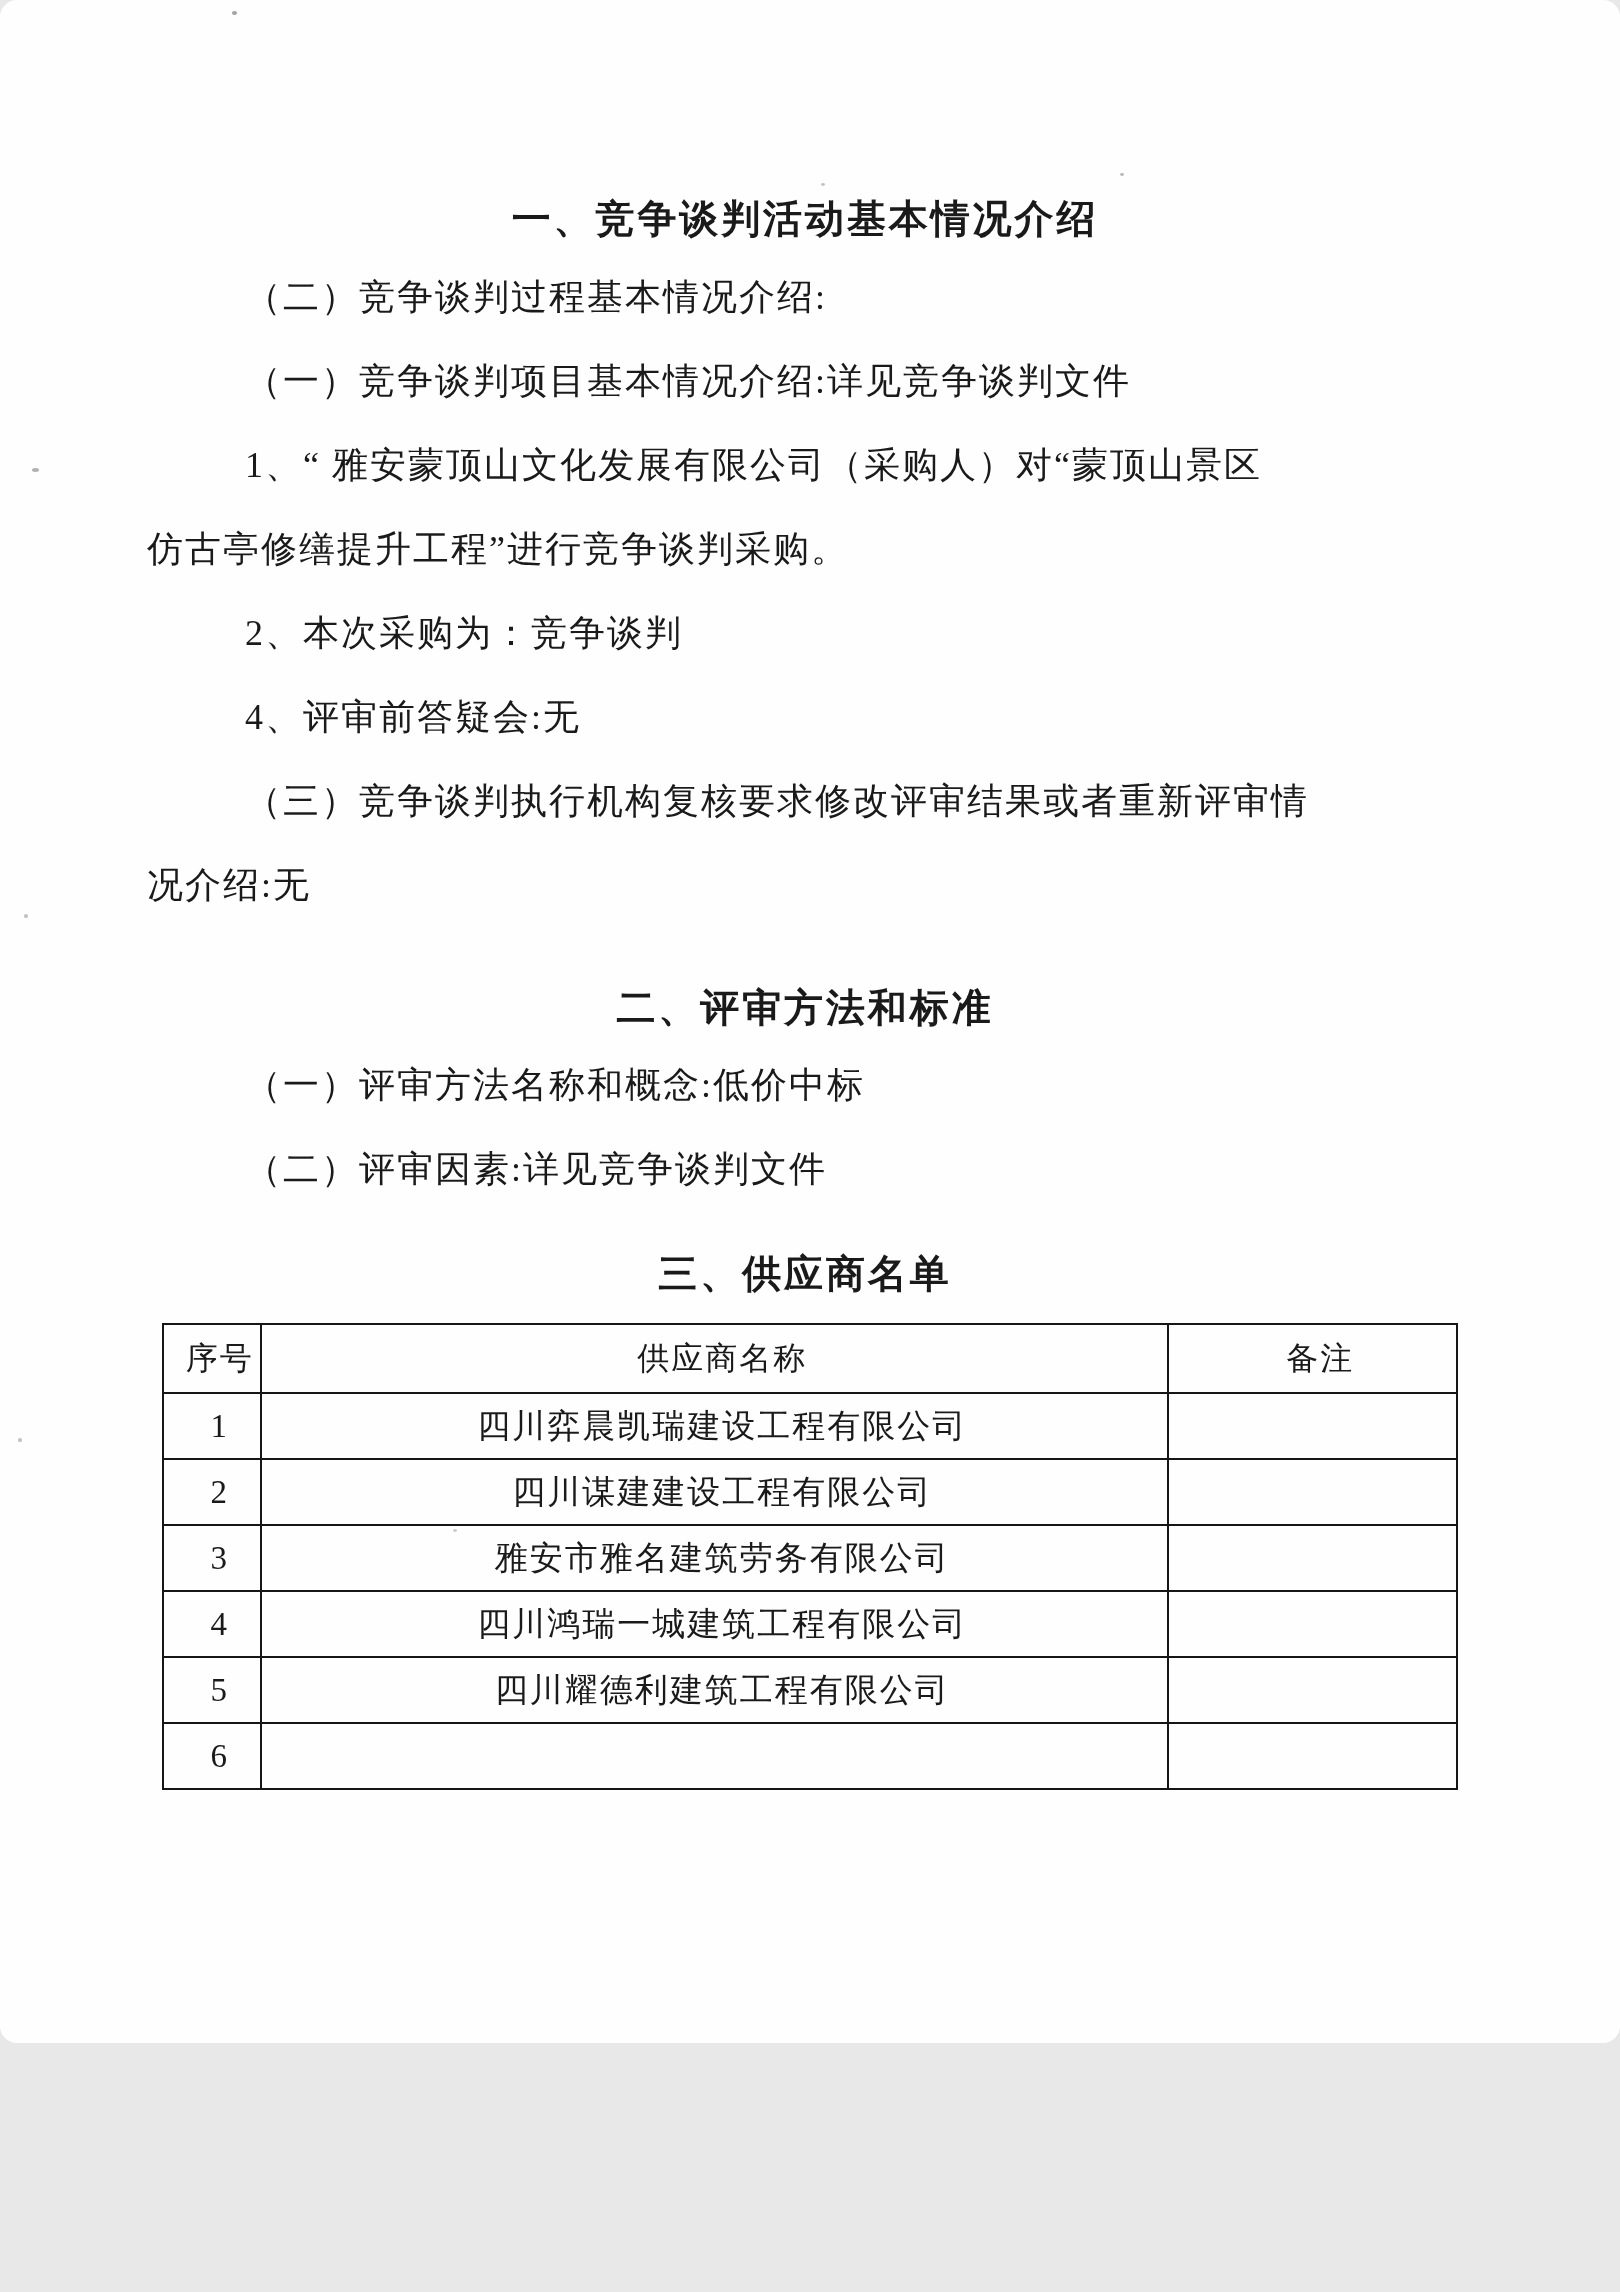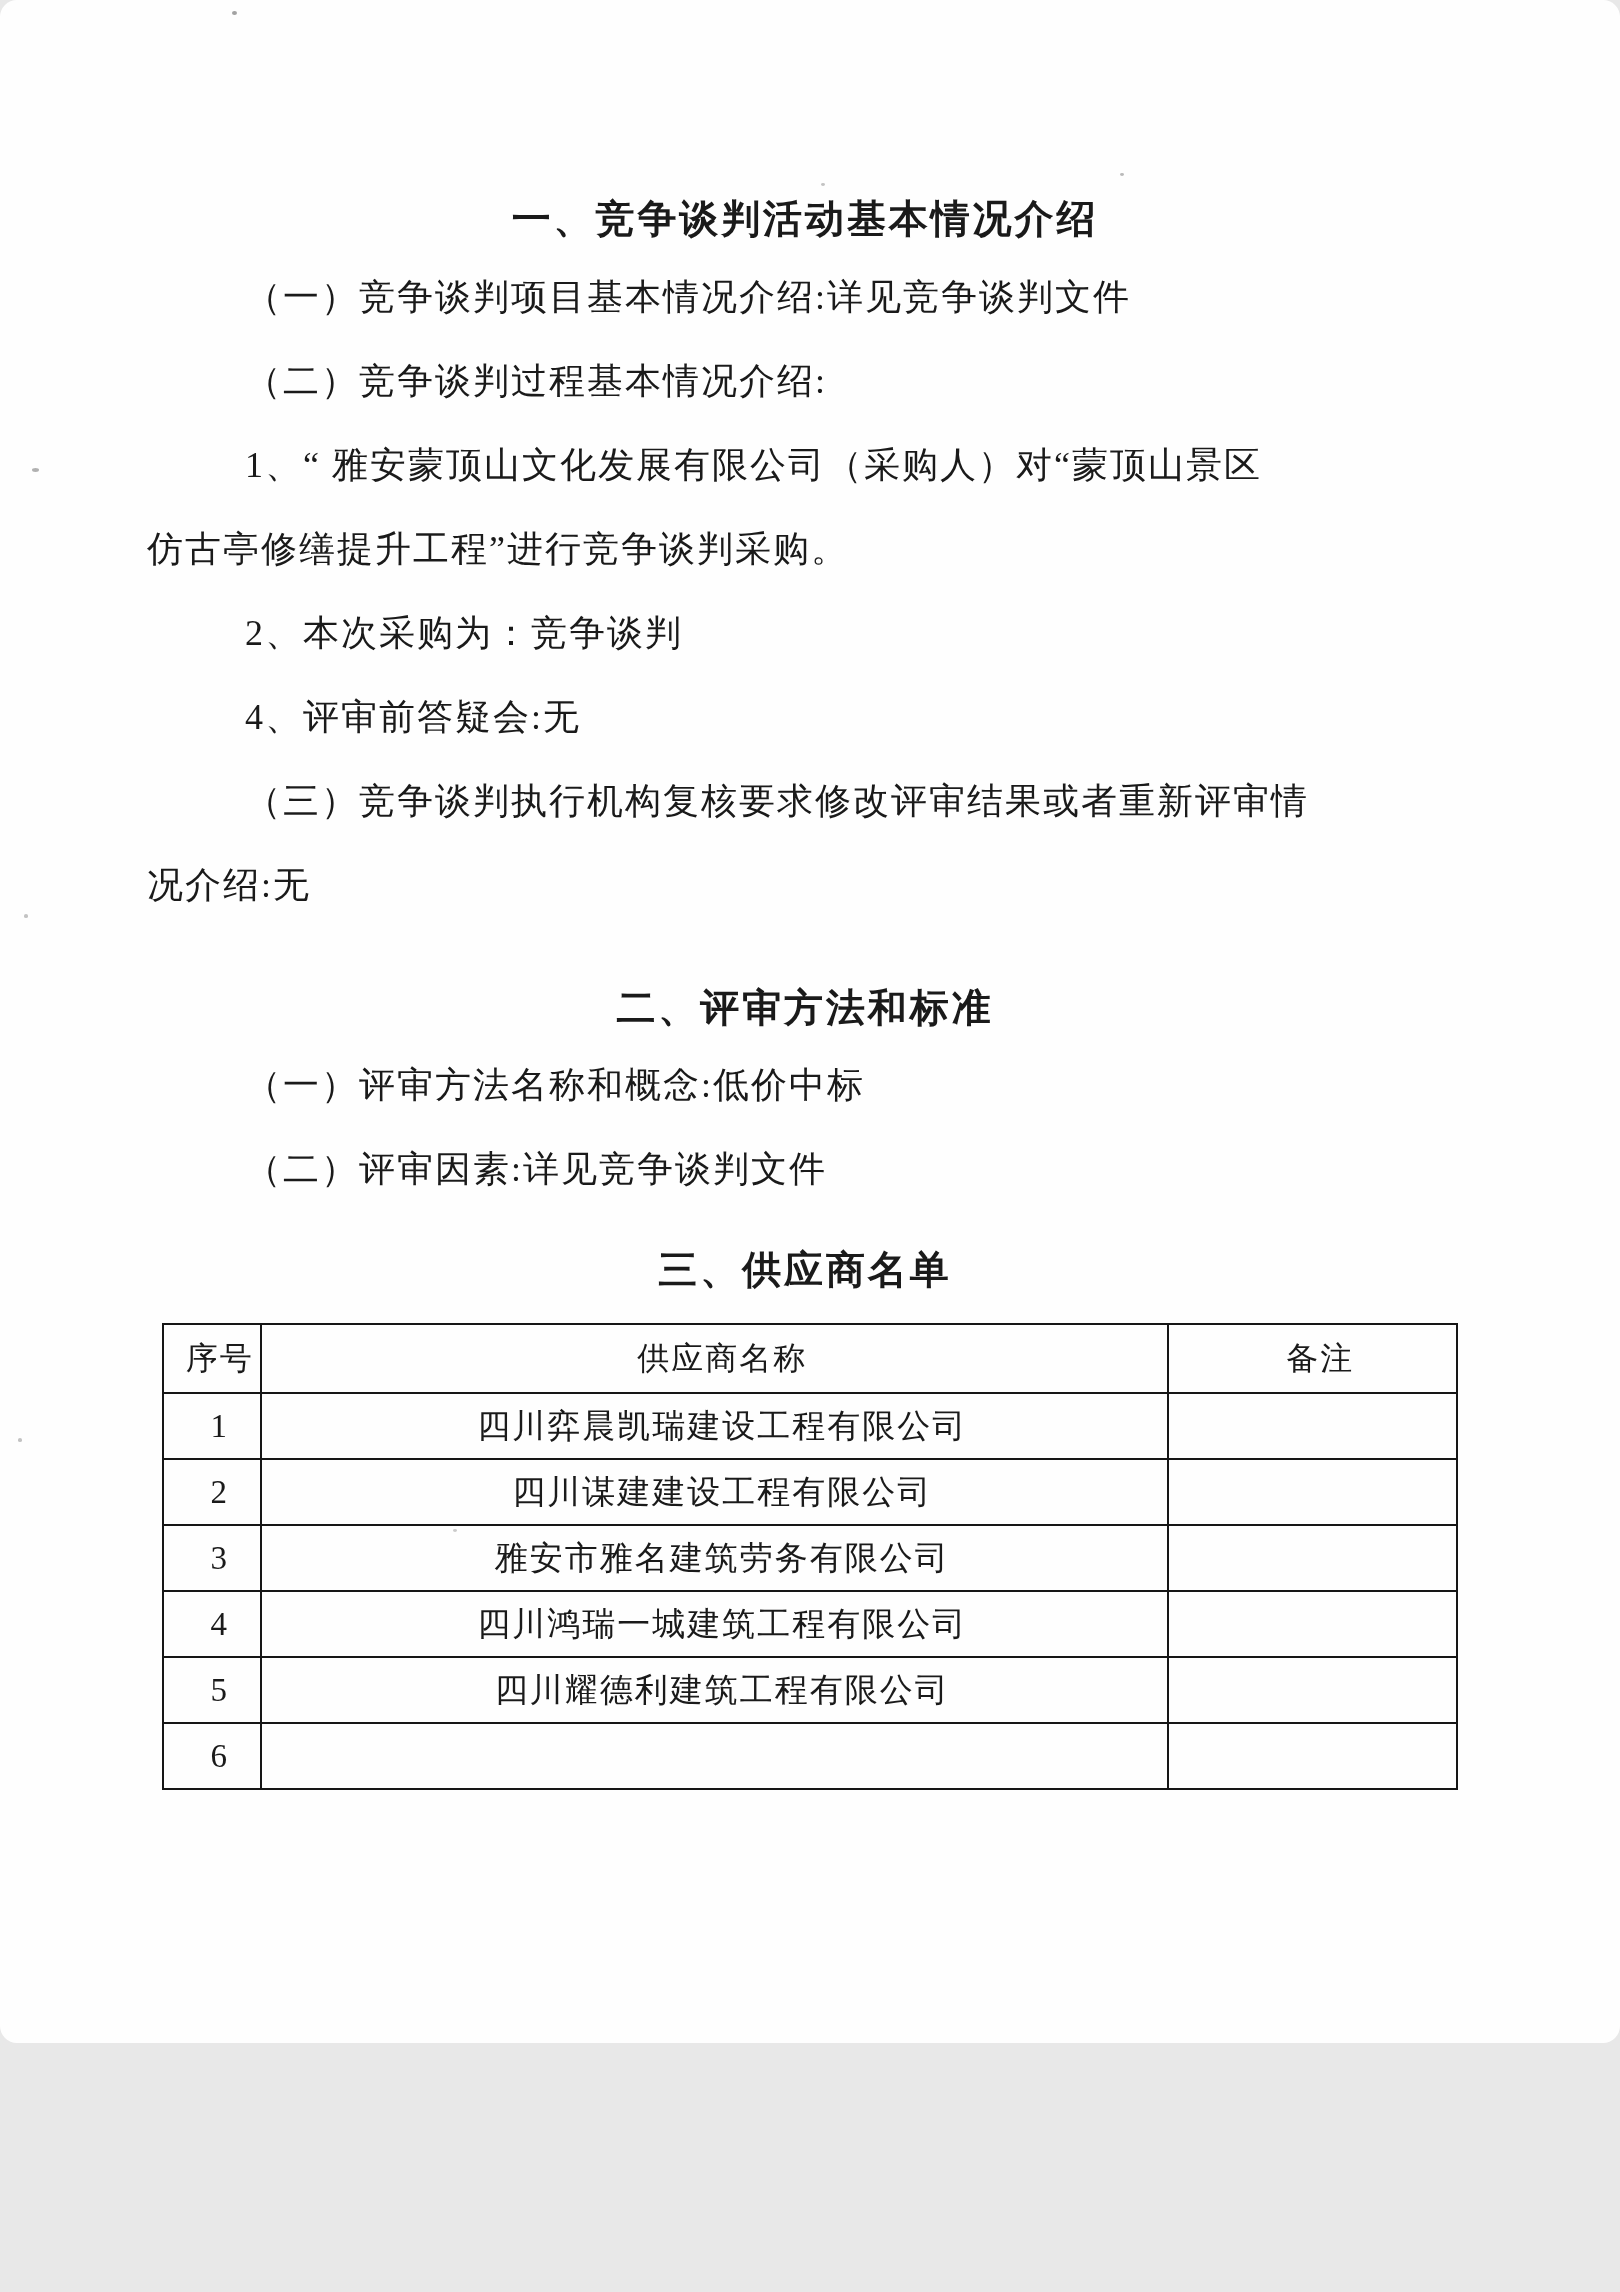--- a/index.html
+++ b/index.html
@@ -19,21 +19,21 @@
 
   .sec-title {
     font-size: 39px;
     font-weight: bold;
     letter-spacing: 2.9px;
     text-align: center;
     line-height: 53px;
   }
   .t1 { margin-top: 192px; margin-bottom: 27.4px; }
   .t2 { margin-top: 70px; margin-bottom: 25.5px; }
-  .t3 { margin-top: 52px; margin-bottom: 23.5px; font-family: Liberation Mono, monospace; }
+  .t3 { margin-top: 52px; margin-bottom: 23.5px; }
 
   .line {
     font-size: 36px;
     line-height: 51px;
     letter-spacing: 2px;
     margin-bottom: 33px;
     padding-left: 98px;
     white-space: nowrap;
   }
   .line.flush { padding-left: 0; }
@@ -98,22 +98,22 @@
 </style>
 </head>
 <body>
 
 <div class="page">
 
   <div class="content">
 
     <div class="sec-title t1">一、竞争谈判活动基本情况介绍</div>
 
+    <div class="line">（二）竞争谈判过程基本情况介绍:</div>
     <div class="line">（一）竞争谈判项目基本情况介绍:详见竞争谈判文件</div>
-    <div class="line">（二）竞争谈判过程基本情况介绍:</div>
     <div class="line gap-top">1、“ 雅安蒙顶山文化发展有限公司（采购人）对“蒙顶山景区</div>
     <div class="line flush">仿古亭修缮提升工程”进行竞争谈判采购。</div>
     <div class="line">2、本次采购为：竞争谈判</div>
     <div class="line">4、评审前答疑会:无</div>
     <div class="line">（三）竞争谈判执行机构复核要求修改评审结果或者重新评审情</div>
     <div class="line flush">况介绍:无</div>
 
     <div class="sec-title t2">二、评审方法和标准</div>
 
     <div class="line">（一）评审方法名称和概念:低价中标</div>

